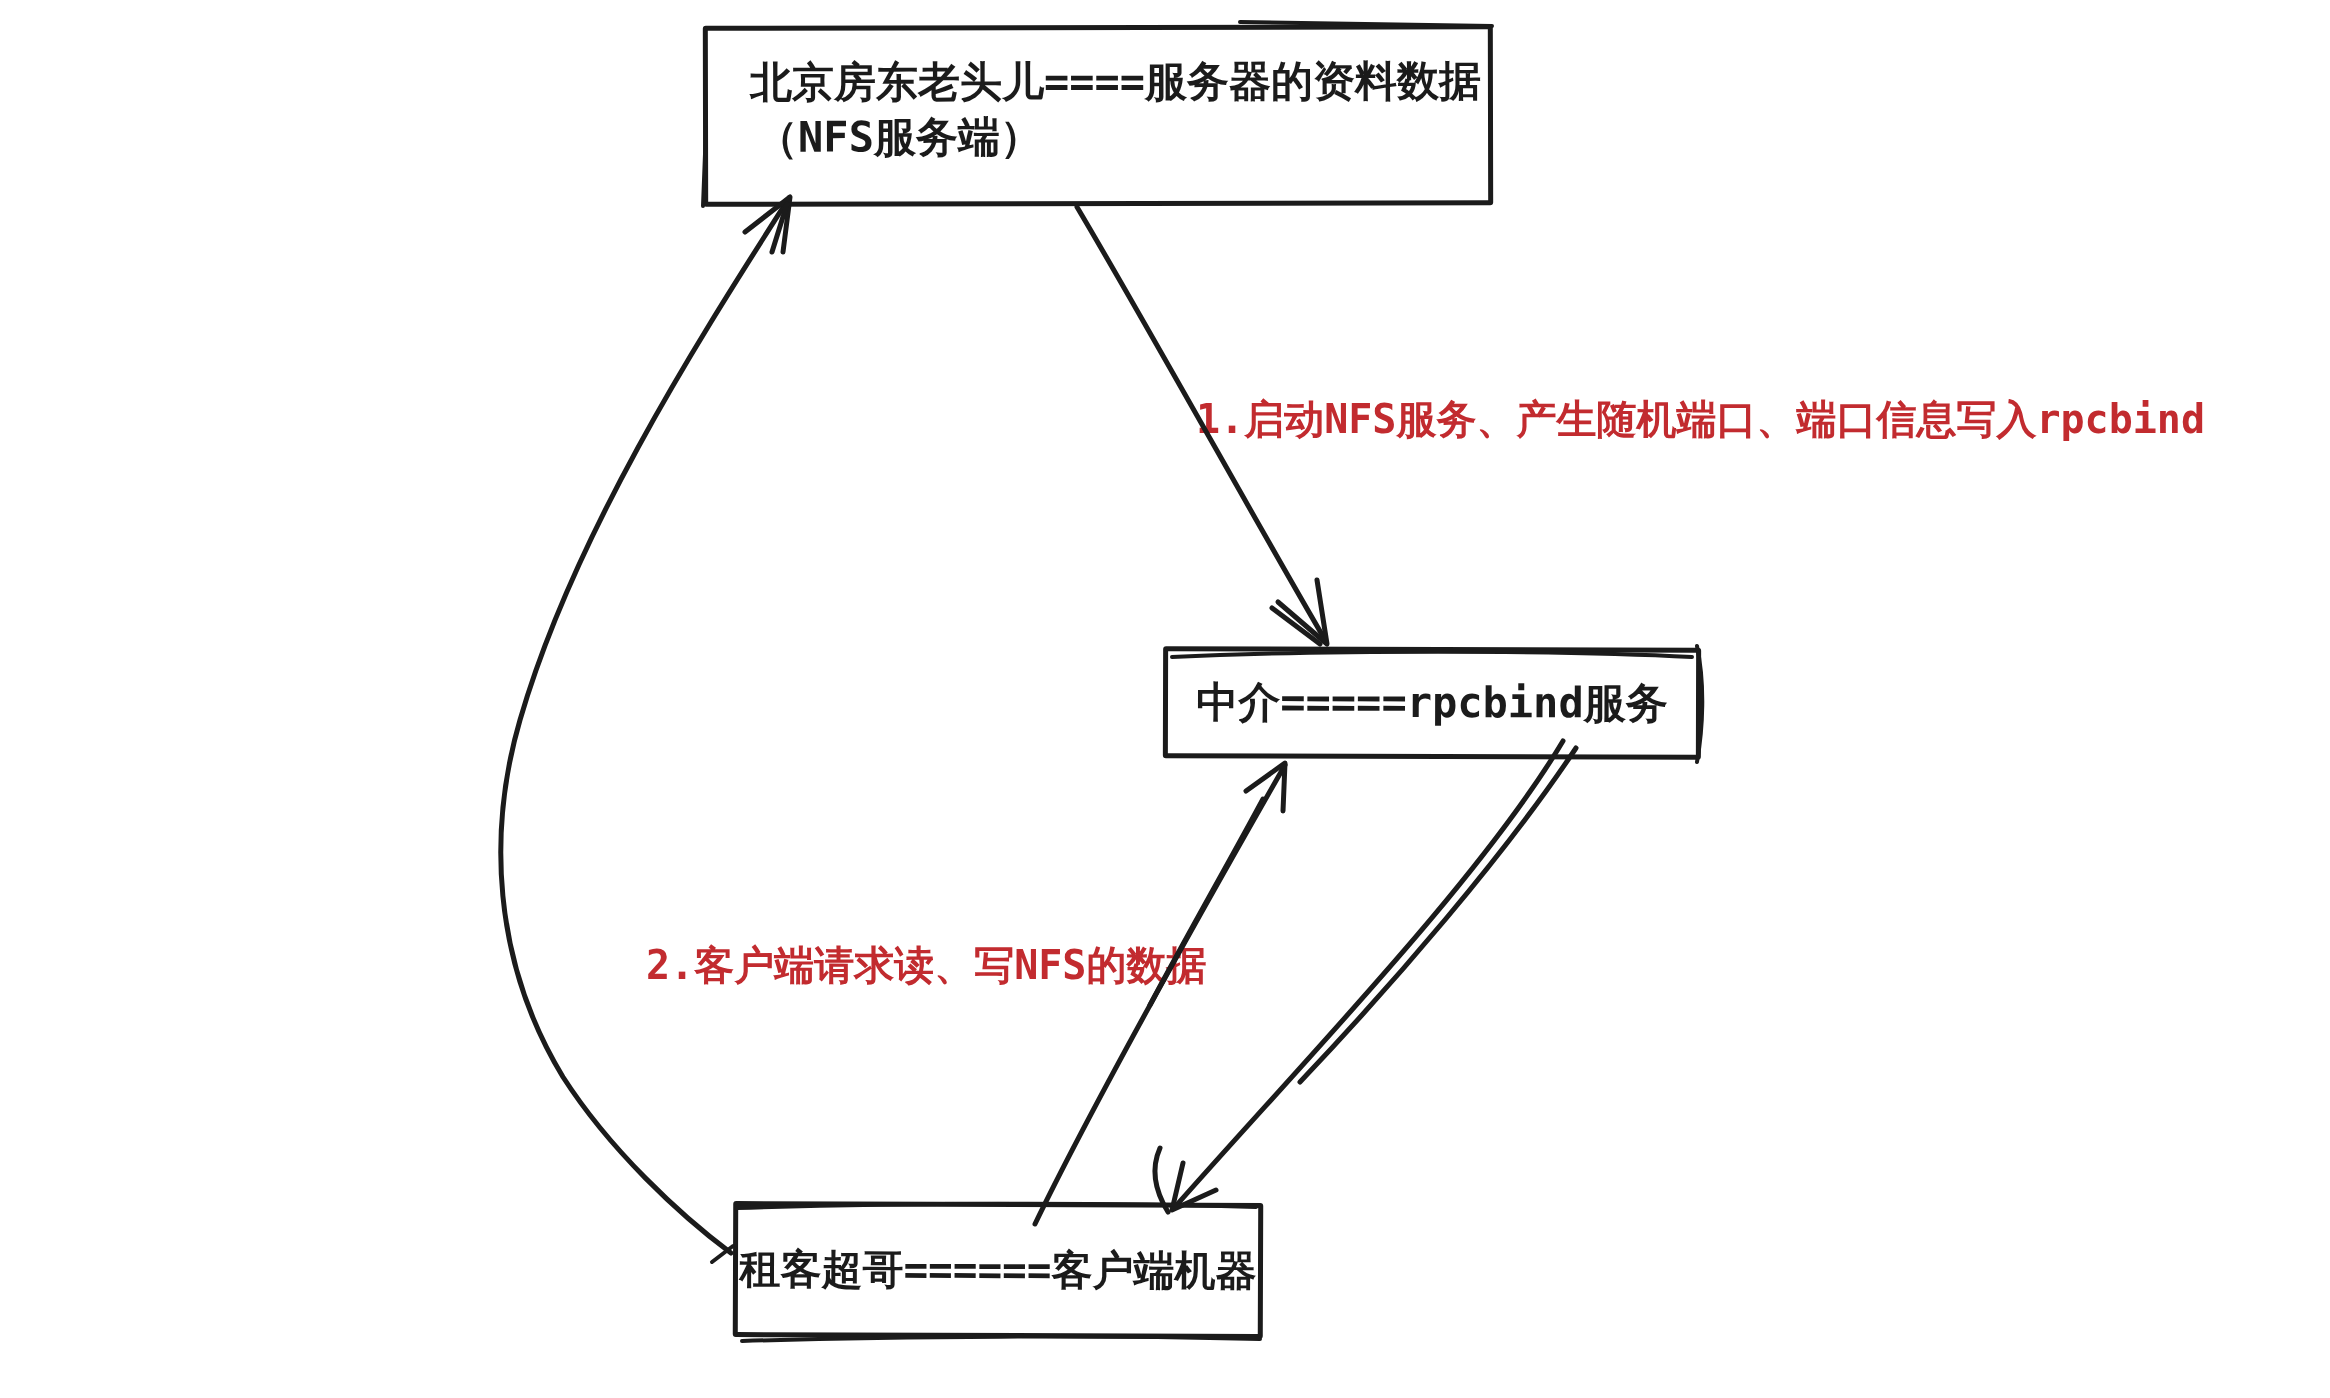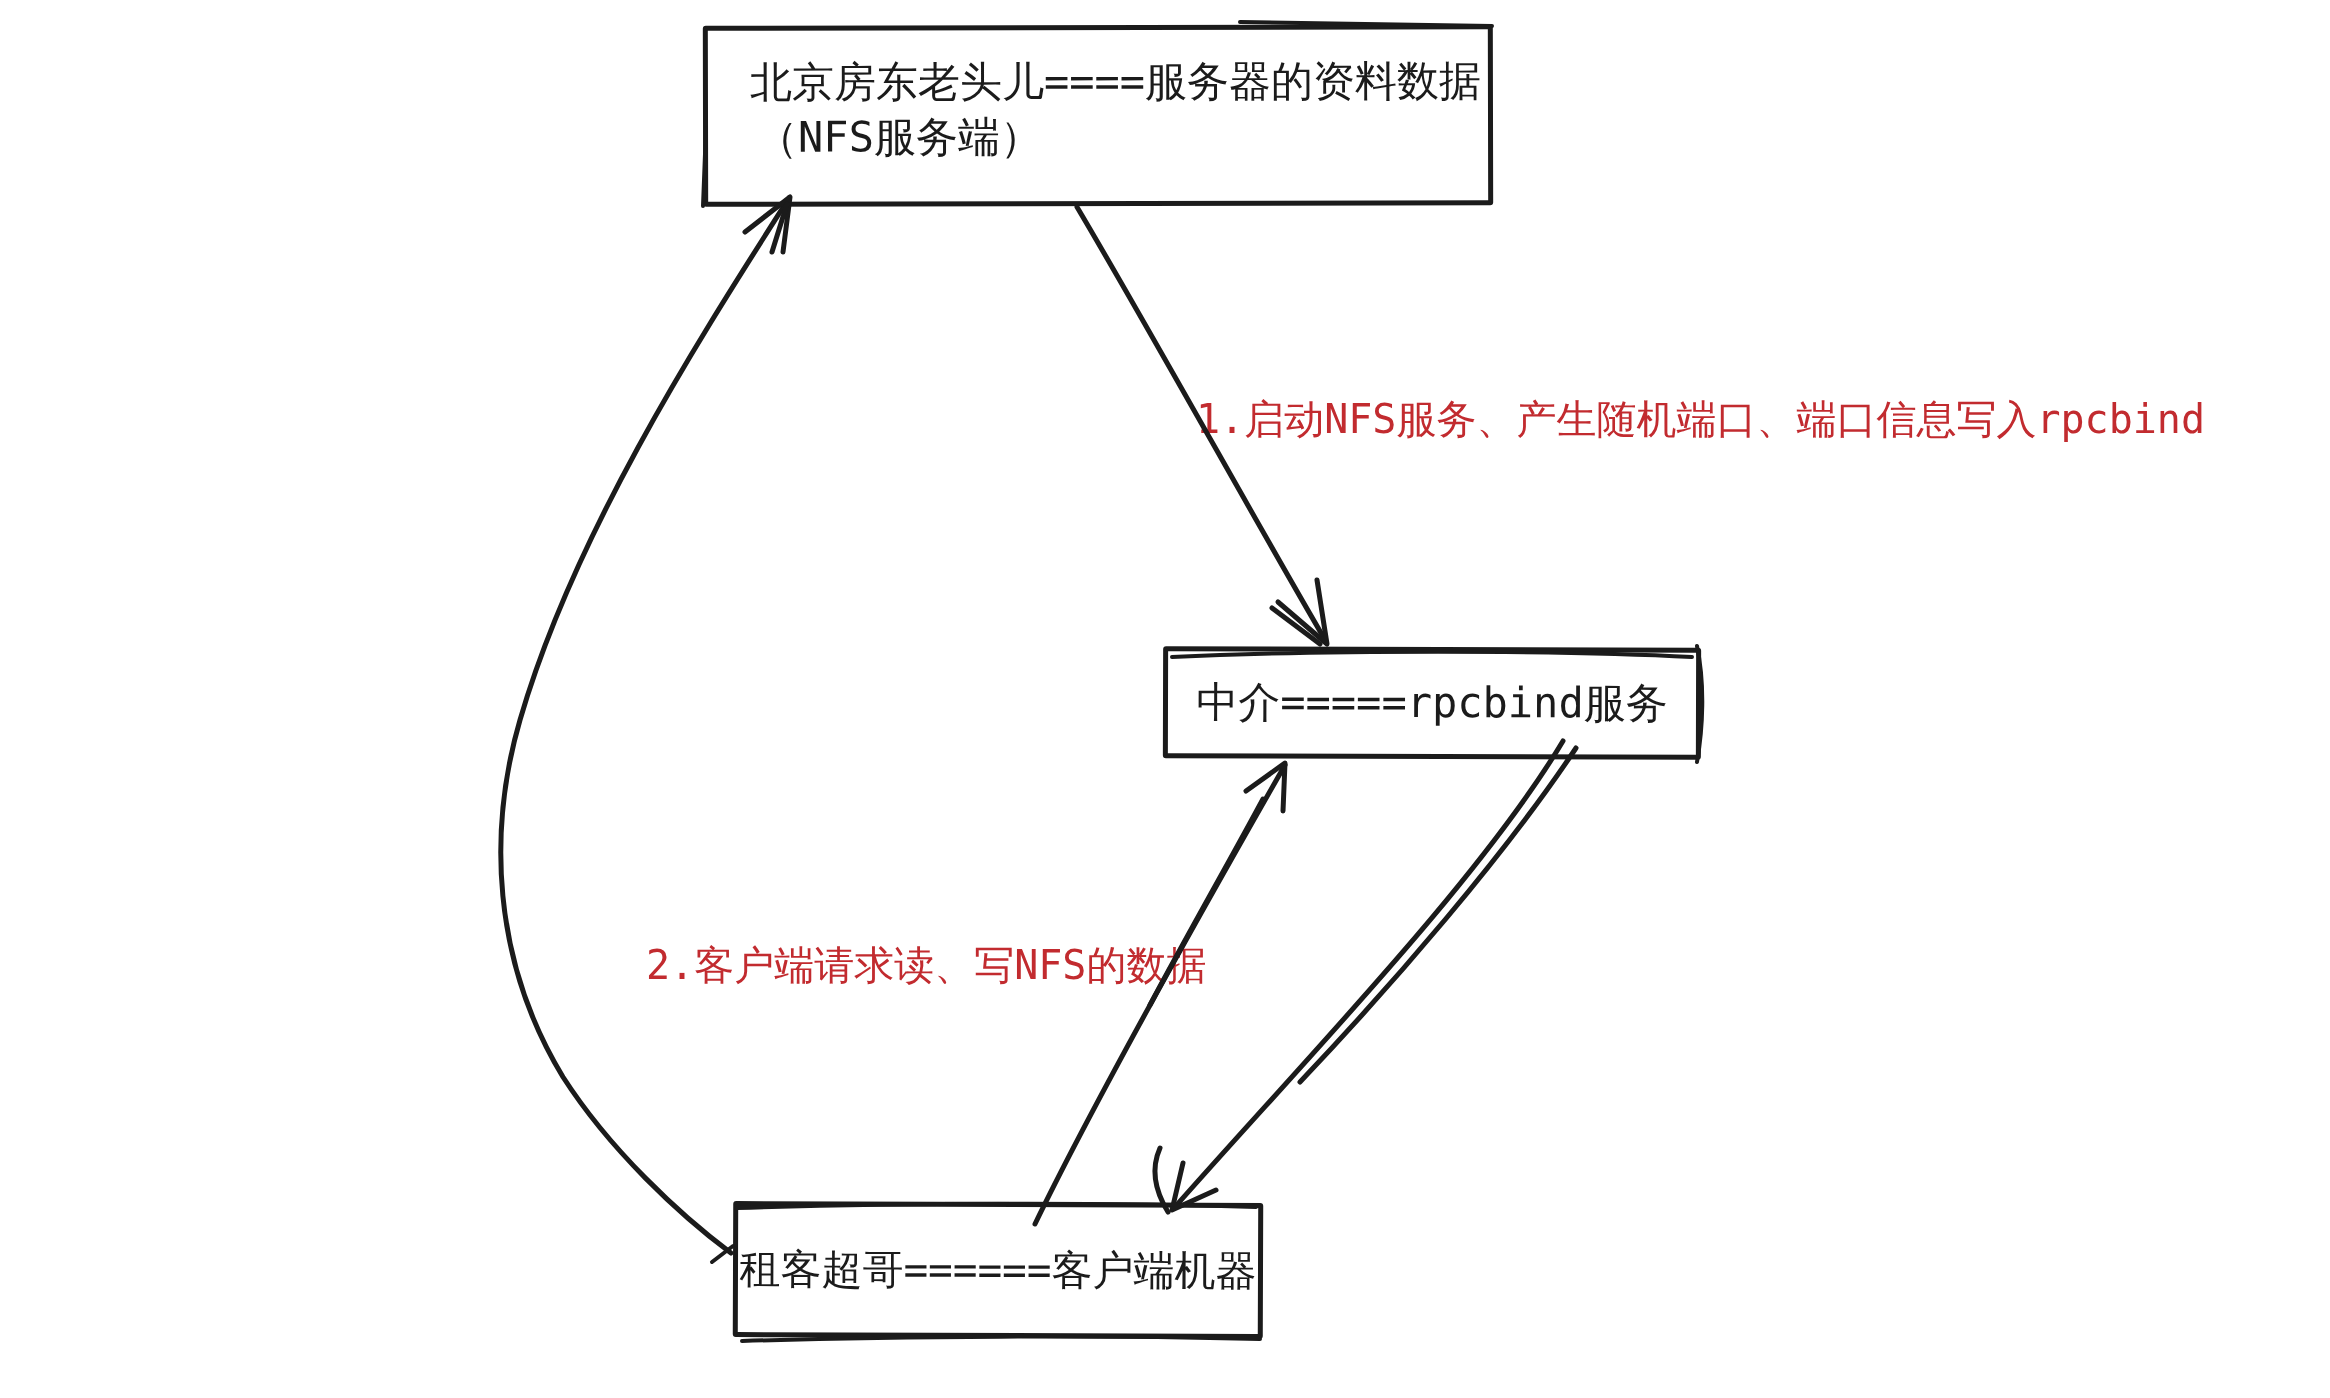--- a/index.html
+++ b/index.html
@@ -2,21 +2,21 @@
 <html style="--ink: #1b1b1b; --accent: #c22b2f;"><head>
 <meta charset="utf-8">
 <style>
   html, body { margin:0; padding:0; background:#ffffff; }
   .canvas {
     position:relative;
     width:2330px; height:1398px;
     background:#ffffff;
     overflow:hidden;
     font-family:"DejaVu Sans Mono","DejaVu Sans",sans-serif;
-    font-weight:normal;
+    font-weight:bold;
     color:var(--ink,#1b1b1b);
     border-radius:28px;
   }
   
   svg.strokes {
     position:absolute; left:0; top:0;
     width:2330px; height:1398px;
     color:var(--ink,#1b1b1b);
     pointer-events:none;
   }

